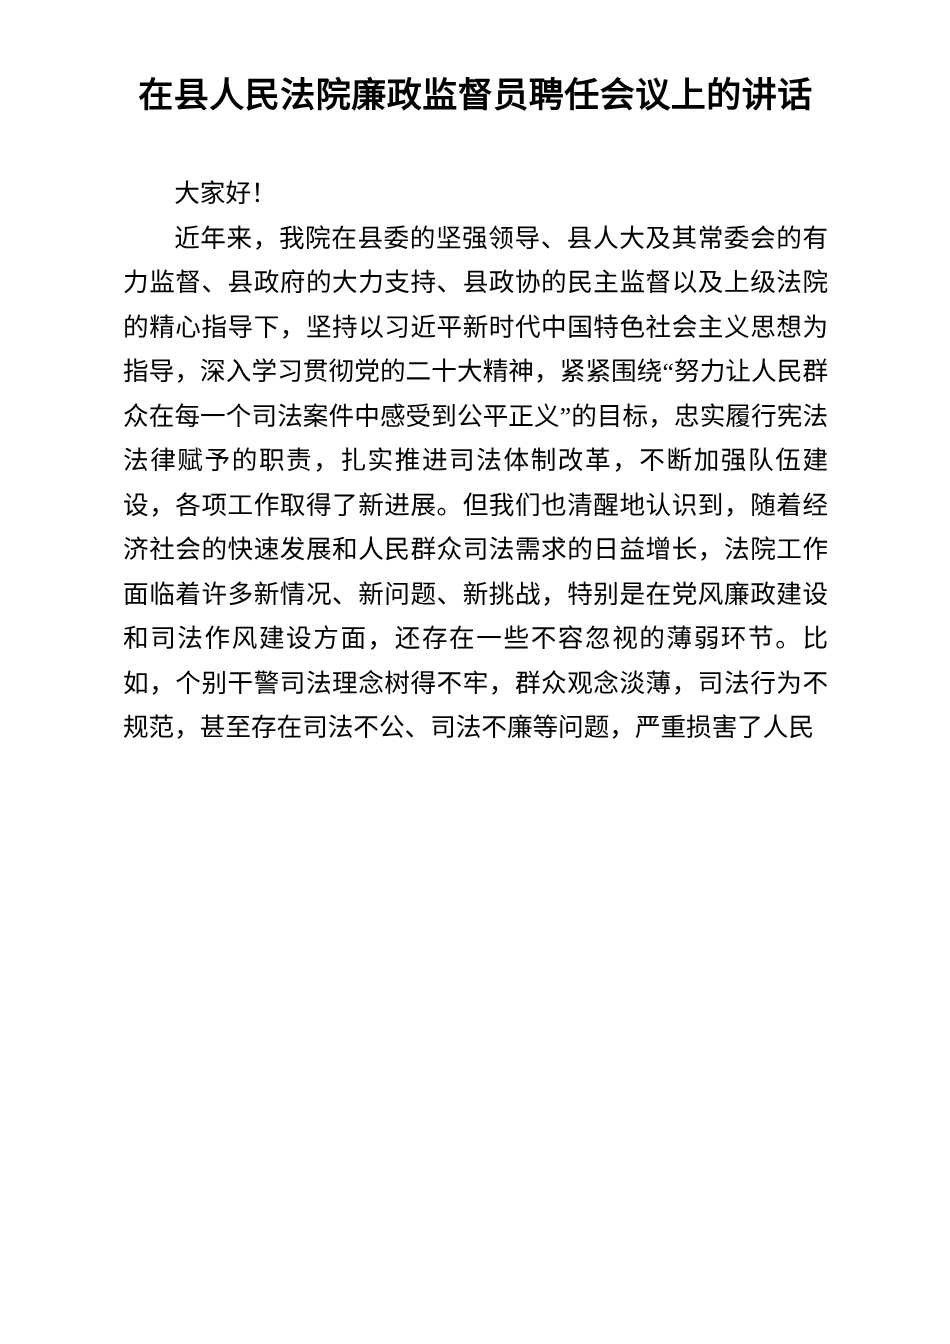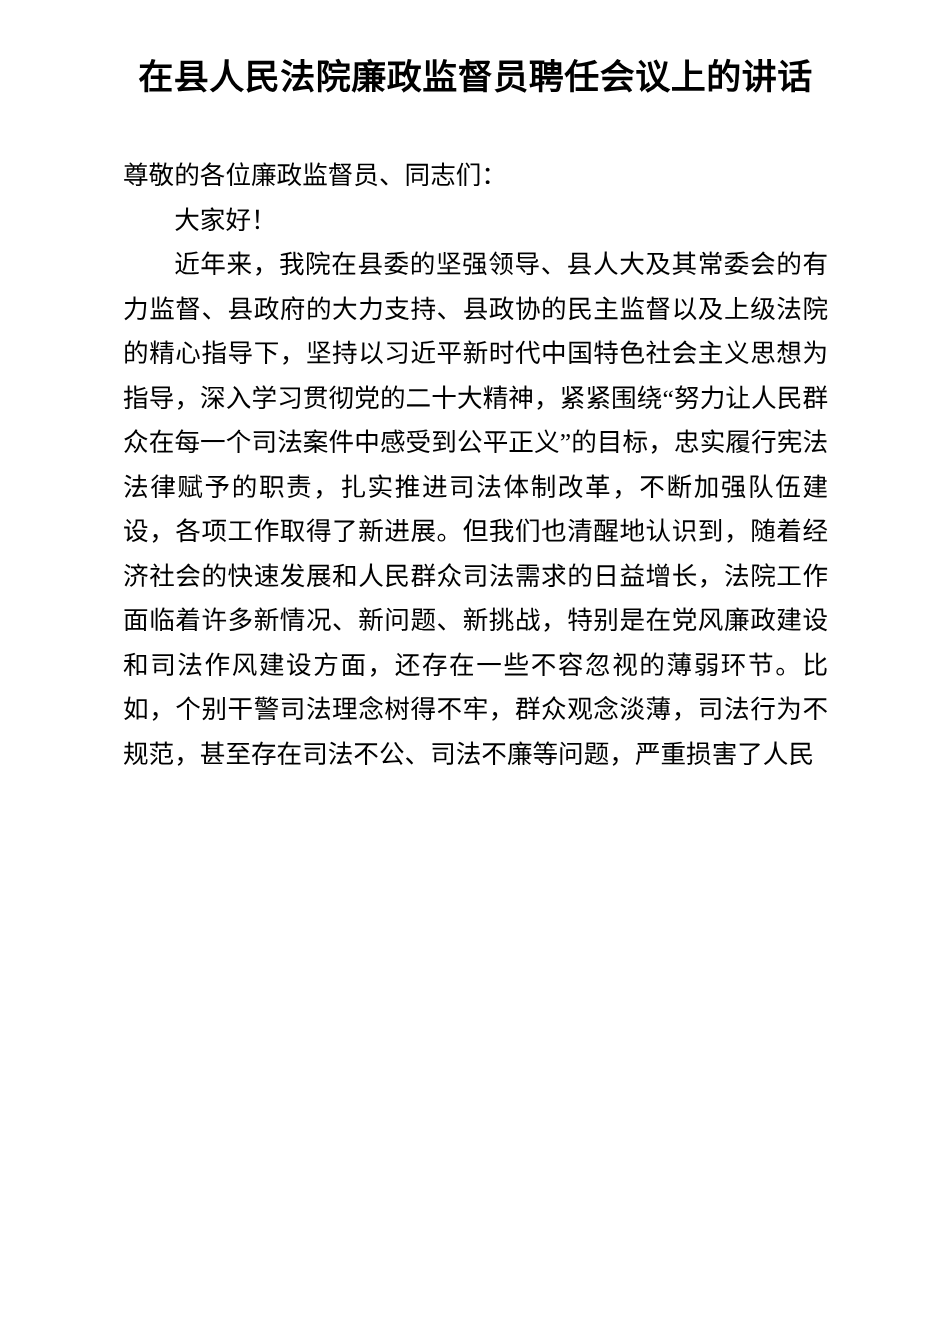--- a/index.html
+++ b/index.html
@@ -7,21 +7,21 @@
     padding: 0;
     background: #ffffff;
   }
   .page {
     position: relative;
     width: 950px;
     height: 1344px;
     margin: 0 auto;
     background: #ffffff;
     box-sizing: border-box;
-    padding: 52px 122px 0 123px;
+    padding: 70px 122px 0 123px;
     color: #000000;
     font-family: "Liberation Serif", "DejaVu Serif", serif;
     overflow: hidden;
   }
   .doc-title {
     margin: 0 0 50px 0;
     font-size: 35px;
     line-height: 52px;
     font-weight: bold;
     text-align: center;
@@ -41,17 +41,16 @@
     text-indent: 2em;
   }
 </style>
 </head>
 <body>
 
 <div class="page">
   <h1 class="doc-title">在县人民法院廉政监督员聘任会议上的讲话</h1>
 
   <div class="doc-body">
-    <p>尊敬的各位廉政监督员、同志们：</p>
     <p class="indent">大家好！</p>
     <p class="indent">近年来，我院在县委的坚强领导、县人大及其常委会的有力监督、县政府的大力支持、县政协的民主监督以及上级法院的精心指导下，坚持以习近平新时代中国特色社会主义思想为指导，深入学习贯彻党的二十大精神，紧紧围绕“努力让人民群众在每一个司法案件中感受到公平正义”的目标，忠实履行宪法法律赋予的职责，扎实推进司法体制改革，不断加强队伍建设，各项工作取得了新进展。但我们也清醒地认识到，随着经济社会的快速发展和人民群众司法需求的日益增长，法院工作面临着许多新情况、新问题、新挑战，特别是在党风廉政建设和司法作风建设方面，还存在一些不容忽视的薄弱环节。比如，个别干警司法理念树得不牢，群众观念淡薄，司法行为不规范，甚至存在司法不公、司法不廉等问题，严重损害了人民</p>
   </div>
 </div>
 
 </body></html>

